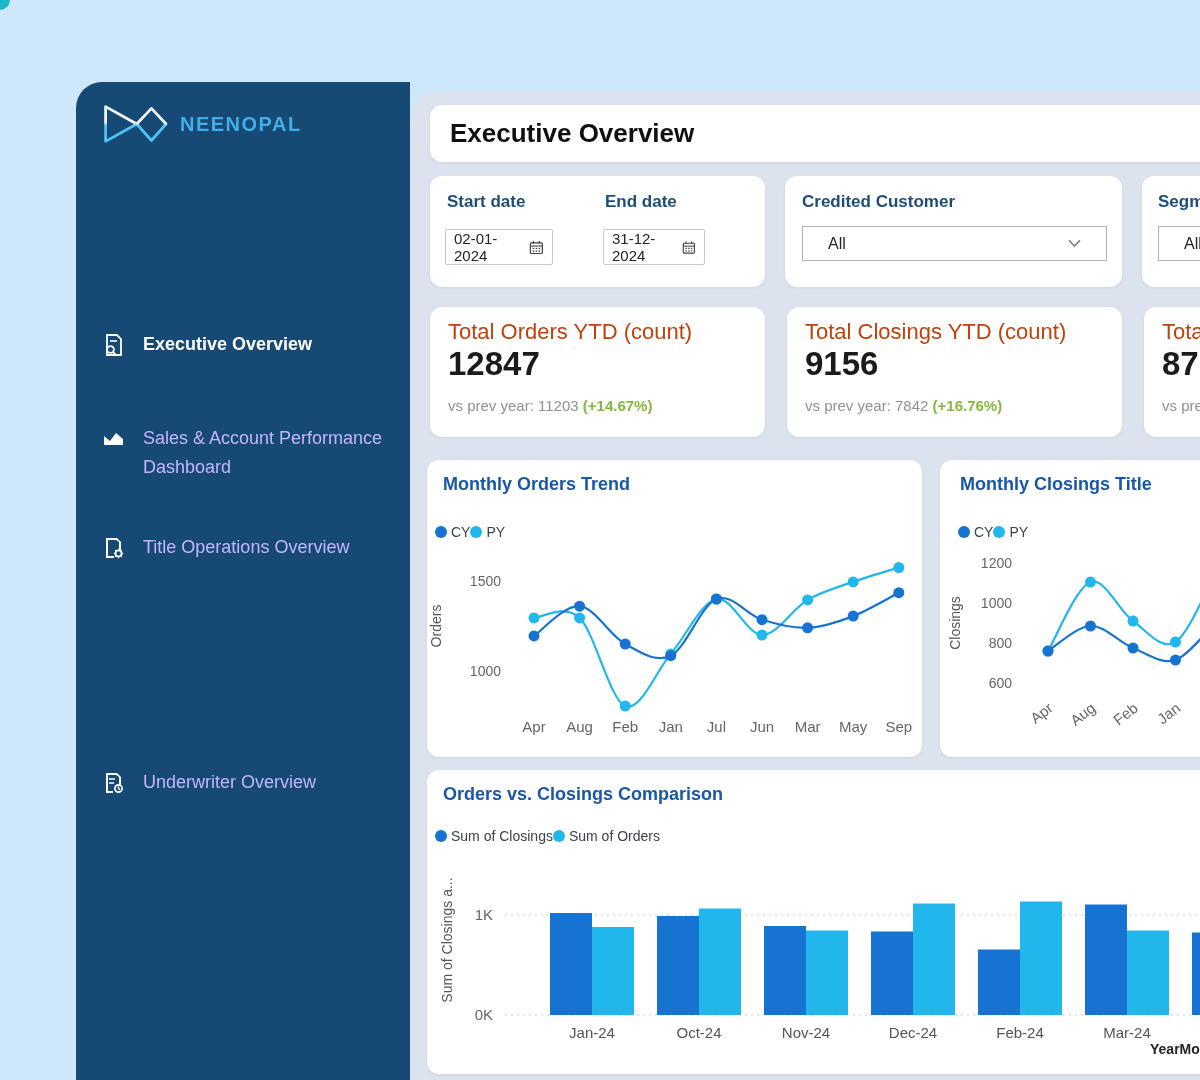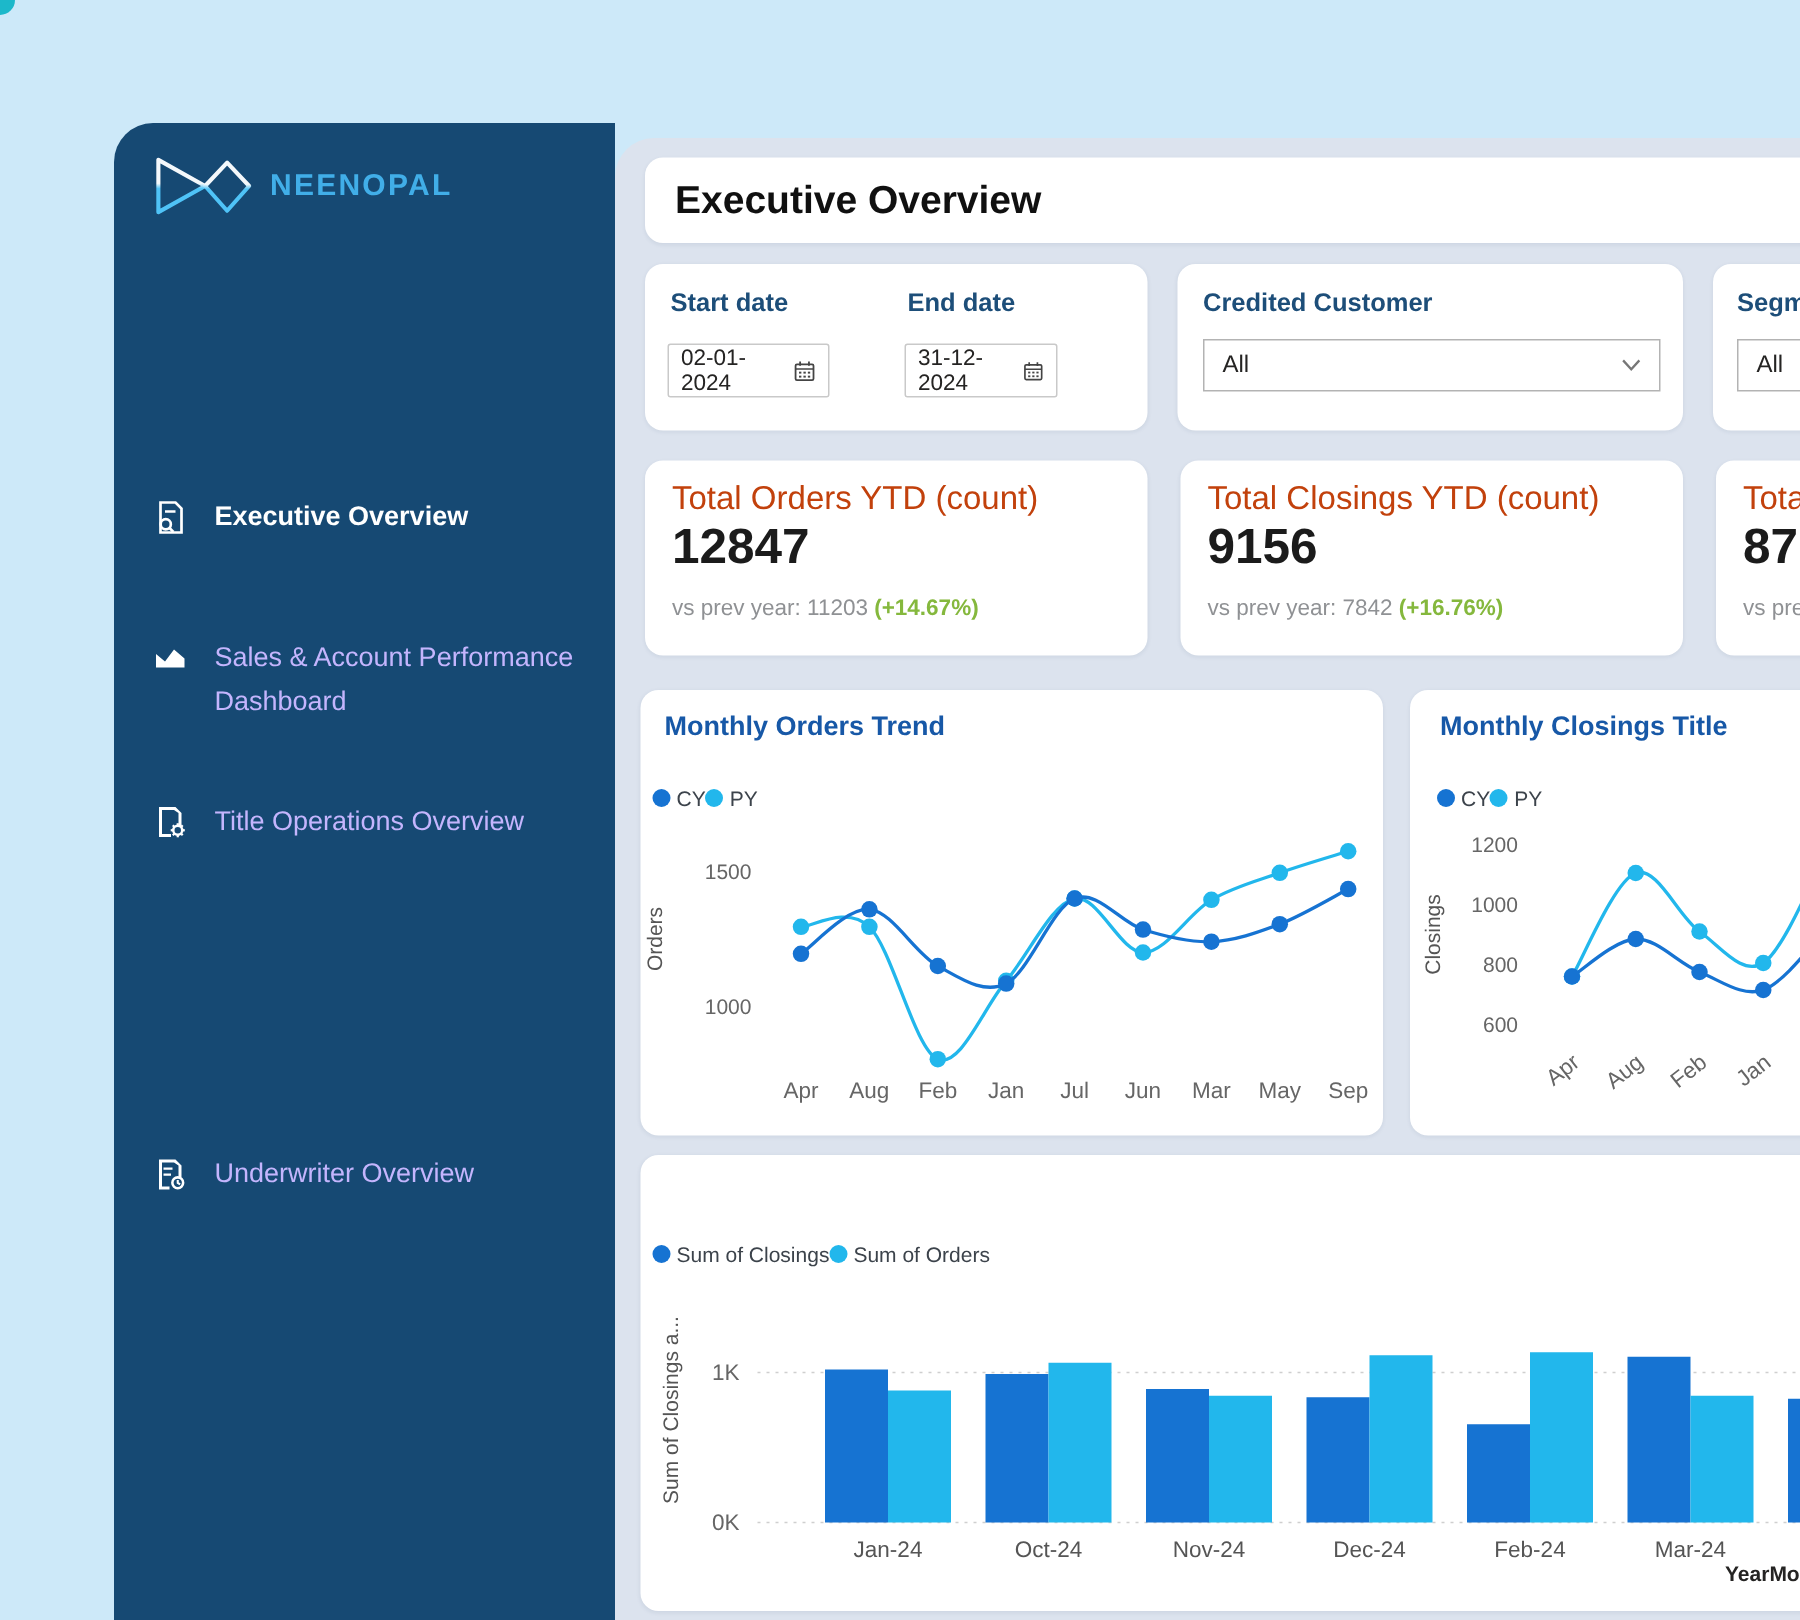--- a/index.html
+++ b/index.html
@@ -27,21 +27,21 @@
   #header-card h1{margin:0;font-size:26px;font-weight:bold;color:#101010;}
   
   #filter-date{left:430px;top:176px;width:335px;height:111px;}
   #filter-customer{left:785px;top:176px;width:337px;height:111px;}
   #filter-segment{left:1142px;top:176px;width:200px;height:111px;}
   .flabel{position:absolute;font-size:17px;font-weight:bold;color:#1D4E79;}
   .dinput{position:absolute;top:53px;height:36px;border:1px solid #C9C9C9;border-radius:2px;
           display:flex;align-items:center;justify-content:space-between;padding:0 8px;
           box-sizing:border-box;font-size:15px;color:#252423;background:#fff;cursor:pointer;}
   .ddl{position:absolute;top:50px;height:35px;border:1px solid #B3B3B3;display:flex;
-       align-items:center;justify-content:space-between;padding:0 12px;box-sizing:border-box;
+       align-items:center;justify-content:space-between;padding:0 25px;box-sizing:border-box;
        font-size:16px;color:#252423;background:#fff;cursor:pointer;}
   
   .kpi{height:130px;top:307px;}
   #kpi-0{left:430px;width:335px;}
   #kpi-1{left:787px;width:335px;}
   #kpi-2{left:1144px;width:200px;}
   .kpi-title{position:absolute;left:18px;top:12px;font-size:22px;font-weight:normal;color:#c2410c;}
   .kpi-value{position:absolute;left:18px;top:38px;font-size:33px;font-weight:800;color:#1B1B1B;}
   .kpi-sub{position:absolute;left:18px;top:90px;font-size:15px;color:#8F9194;white-space:nowrap;}
   .kpi-delta{color:#85B83D;font-weight:bold;}
@@ -282,20 +282,21 @@
         <path d="M108,191C115.08333333333333,186.83333333333334,136.33333333333334,166.5,150.5,166C164.66666666666666,165.5,178.83333333333334,182.33333333333334,193,188C207.16666666666666,193.66666666666666,221.33333333333334,204.83333333333334,235.5,200C249.66666666666666,195.16666666666666,270.9166666666667,165.83333333333334,278,159" fill="none" stroke="#1673D2" stroke-width="2.2"></path>
         <circle cx="108" cy="191" r="5.5" fill="#1673D2"></circle>
         <circle cx="150.5" cy="166" r="5.5" fill="#1673D2"></circle>
         <circle cx="193" cy="188" r="5.5" fill="#1673D2"></circle>
         <circle cx="235.5" cy="200" r="5.5" fill="#1673D2"></circle>
         <circle cx="278" cy="159" r="5.5" fill="#1673D2"></circle>
       </svg>
   </div>
 
   <div class="card" id="bar-card">
+    <span class="chart-title">Orders vs. Closings Comparison</span>
     <div class="legend" id="legend-2">
       <span class="li">
           <span class="dot" style="background-color: rgb(22, 115, 210);"></span>
           <span>Sum of Closings</span>
         </span>
       <span class="li">
           <span class="dot" style="background-color: rgb(34, 183, 236);"></span>
           <span>Sum of Orders</span>
         </span>
     </div>

